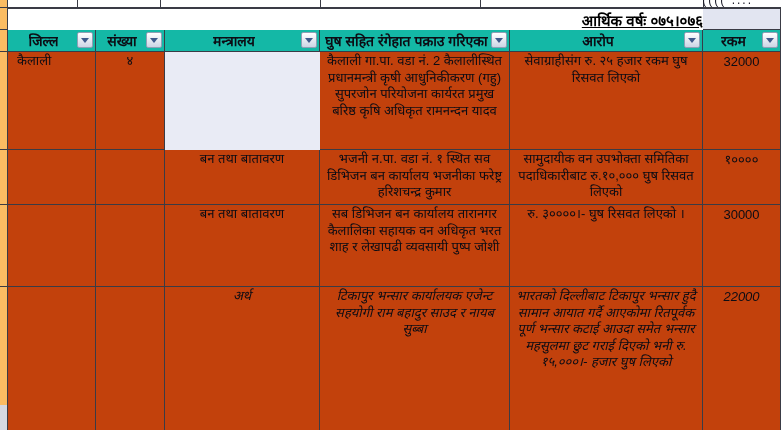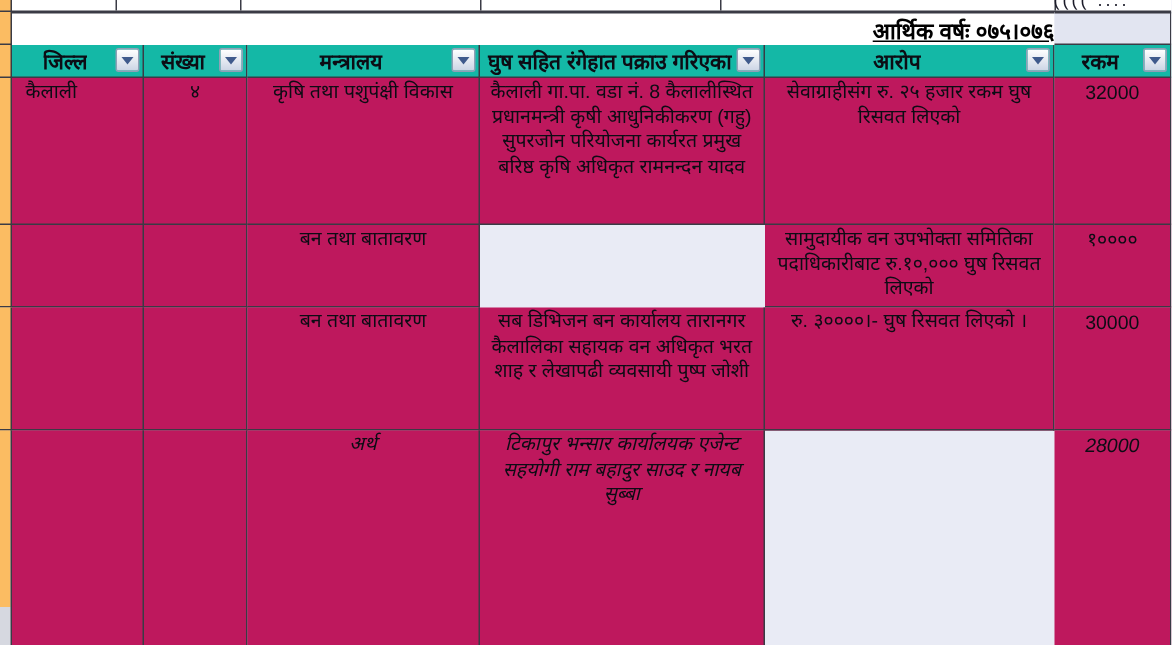--- a/index.html
+++ b/index.html
@@ -15,21 +15,21 @@
     color:#0c0c14;
     background:#E9EBF5;
   }
   .c1{grid-column:1}.c2{grid-column:2}.c3{grid-column:3}.c4{grid-column:4}
   .c5{grid-column:5}.c6{grid-column:6}.c7{grid-column:7}
   .r1{grid-row:1}.r2{grid-row:2}.r3{grid-row:3}.r4{grid-row:4}
   .r5{grid-row:5}.r6{grid-row:6}.r7{grid-row:7}
   .cell{
     border-right:1px solid #3a3b45;
     border-bottom:1px solid #3a3b45;
-    background:#be185d;
+    background:#c2410c;
     overflow:hidden;
     position:relative;
   }
   .strip{
     background:#FBBC62;
     border-right:1px solid #3a3b45;
     border-bottom:1px solid #3a3b45;
   }
   .strip.last{
     background:linear-gradient(to bottom,#FBBC62 0 118px,#D6D8E0 118px);
@@ -141,37 +141,38 @@
   </div>
   <div class="cell hdr c7 r3">
     <span class="hlabel">रकम</span>
     <button class="filter">
         <i class="tri"></i>
       </button>
   </div>
 
   <div class="cell body-cell left-al c2 r4">कैलाली</div>
   <div class="cell body-cell c3 r4">४</div>
-  <div class="cell body-cell c4 r4">कृषि तथा पशुपंक्षी विकास</div>
-  <div class="cell body-cell c5 r4">कैलाली गा.पा. वडा नं. 8 कैलालीस्थित प्रधानमन्त्री कृषी आधुनिकीकरण (गहु) सुपरजोन परियोजना कार्यरत प्रमुख बरिष्ठ कृषि अधिकृत रामनन्दन यादव</div>
+  <div class="cell body-cell c5 r4">कैलाली गा.पा. वडा नं. 2 कैलालीस्थित प्रधानमन्त्री कृषी आधुनिकीकरण (गहु) सुपरजोन परियोजना कार्यरत प्रमुख बरिष्ठ कृषि अधिकृत रामनन्दन यादव</div>
   <div class="cell body-cell c6 r4">सेवाग्राहीसंग रु. २५ हजार रकम घुष रिसवत लिएको</div>
   <div class="cell body-cell amount c7 r4">32000</div>
 
   <div class="cell body-cell left-al c2 r5"></div>
   <div class="cell body-cell c3 r5"></div>
   <div class="cell body-cell c4 r5">बन तथा बातावरण</div>
+  <div class="cell body-cell c5 r5">भजनी न.पा. वडा नं. १ स्थित सव डिभिजन बन कार्यालय भजनीका फरेष्ट्र हरिशचन्द्र कुमार</div>
   <div class="cell body-cell c6 r5">सामुदायीक वन उपभोक्ता समितिका पदाधिकारीबाट रु.१०,००० घुष रिसवत लिएको</div>
   <div class="cell body-cell amount c7 r5">१००००</div>
 
   <div class="cell body-cell left-al c2 r6"></div>
   <div class="cell body-cell c3 r6"></div>
   <div class="cell body-cell c4 r6">बन तथा बातावरण</div>
   <div class="cell body-cell c5 r6">सब डिभिजन बन कार्यालय तारानगर कैलालिका सहायक वन अधिकृत भरत शाह र लेखापढी व्यवसायी पुष्प जोशी</div>
   <div class="cell body-cell c6 r6">रु. ३००००।-  घुष रिसवत लिएको ।</div>
   <div class="cell body-cell amount c7 r6">30000</div>
 
   <div class="cell body-cell left-al noborder-b c2 r7"></div>
   <div class="cell body-cell noborder-b c3 r7"></div>
   <div class="cell body-cell noborder-b c4 r7">अर्थ</div>
   <div class="cell body-cell noborder-b c5 r7">टिकापुर भन्सार कार्यालयक एजेन्ट सहयोगी राम बहादुर साउद र नायब सुब्बा</div>
-  <div class="cell body-cell amount noborder-b c7 r7">28000</div>
+  <div class="cell body-cell noborder-b c6 r7">भारतको दिल्लीबाट टिकापुर भन्सार हुदै सामान आयात गर्दै आएकोमा रितपूर्वक पूर्ण भन्सार कटाई आउदा समेत भन्सार महसुलमा छुट गराई दिएको भनी रु. १५,०००।- हजार घुष लिएको</div>
+  <div class="cell body-cell amount noborder-b c7 r7">22000</div>
 
 </div>
 
 </body></html>

